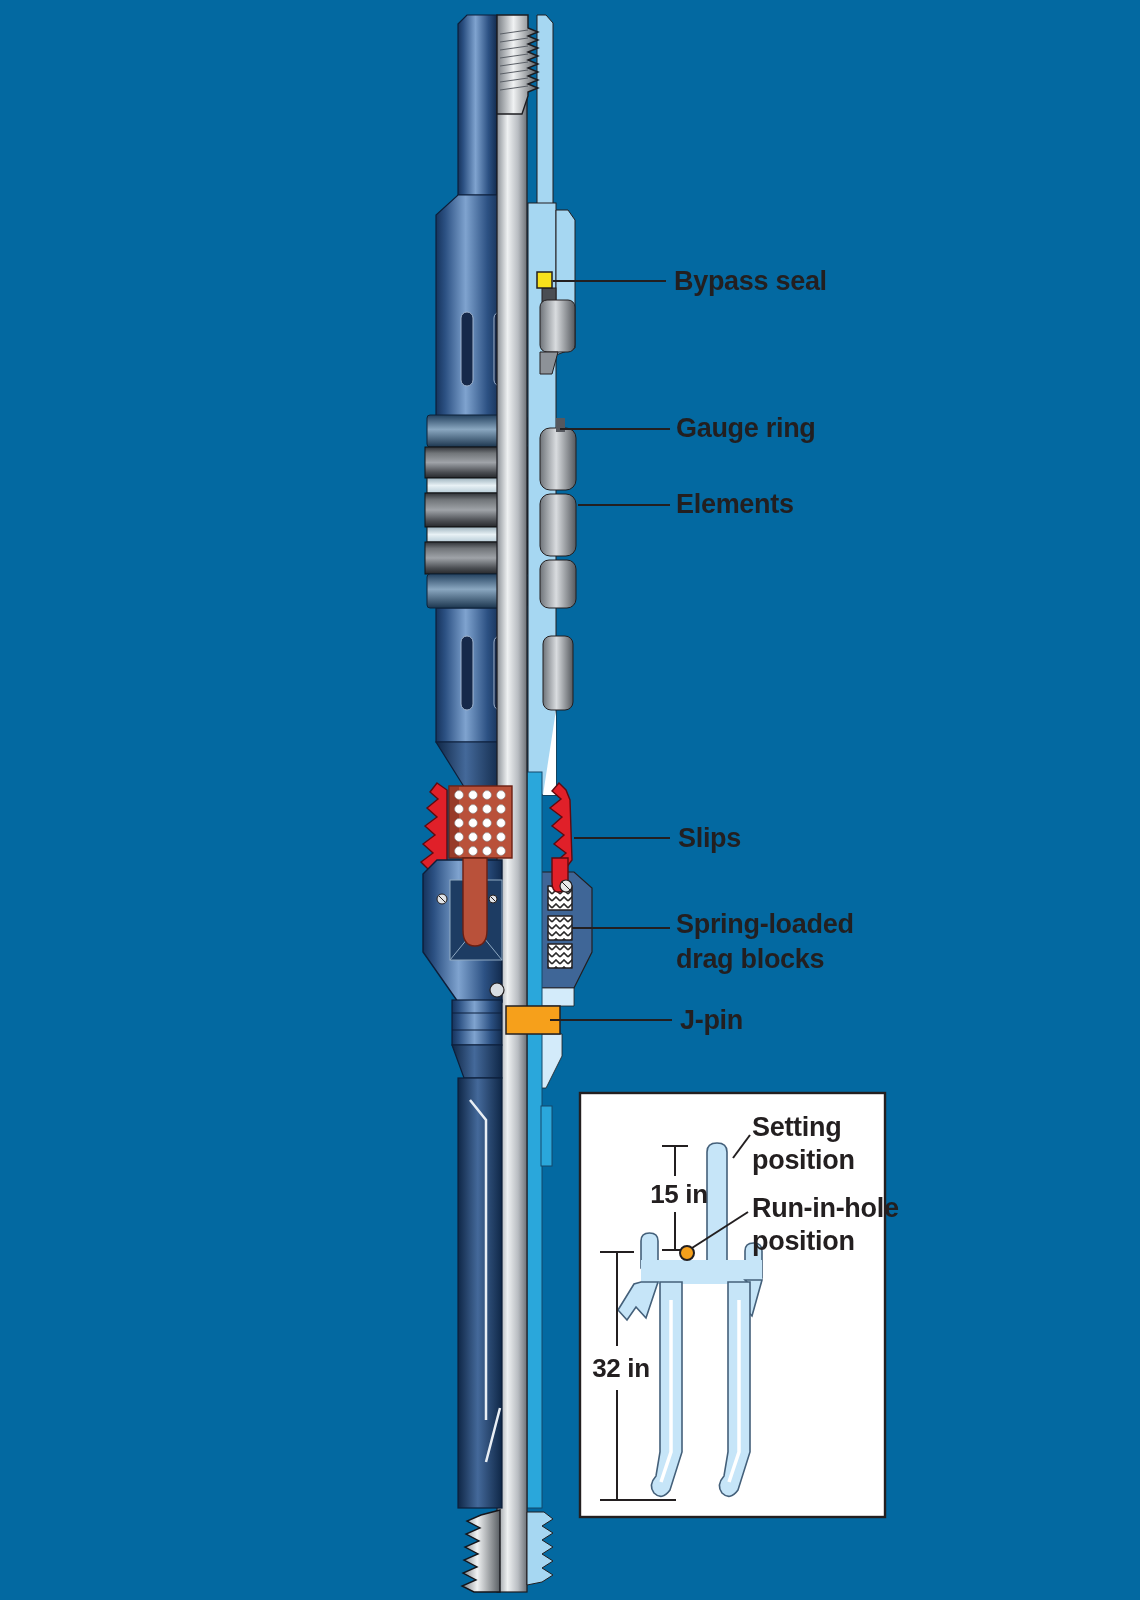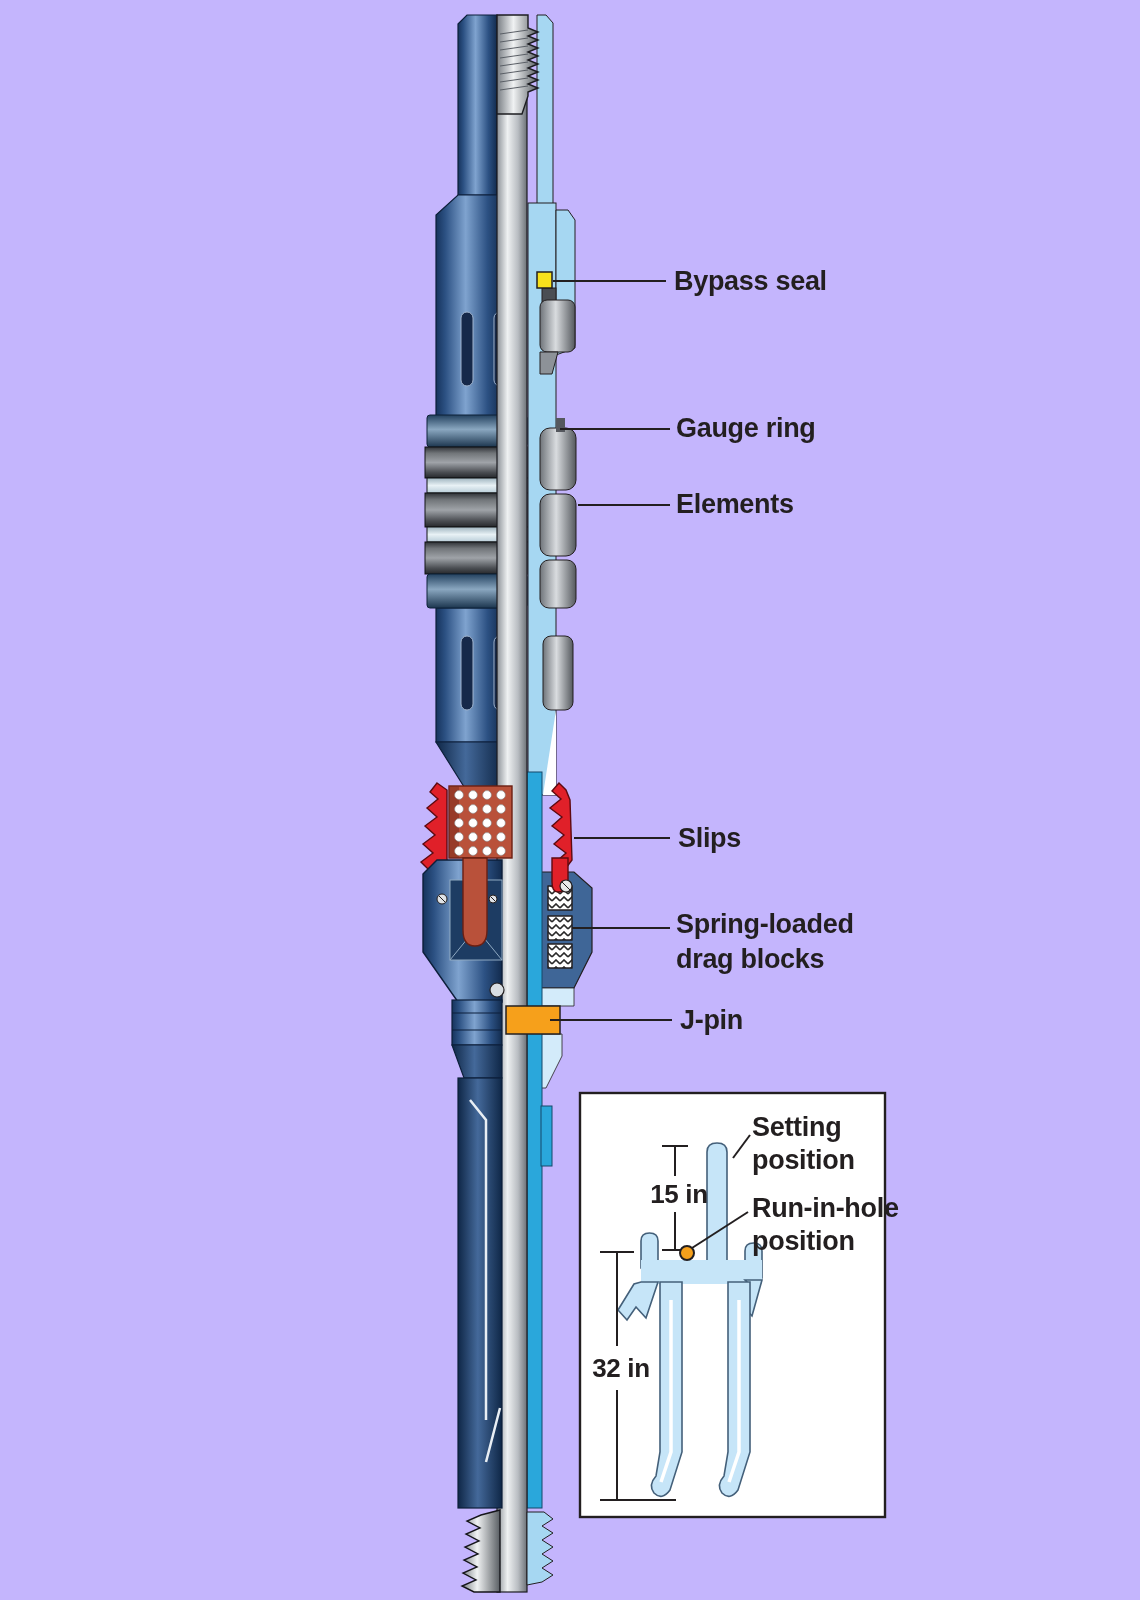--- a/index.html
+++ b/index.html
@@ -1,16 +1,16 @@
 <!DOCTYPE html>
 <html><head>
 <meta charset="utf-8">
 <style>
   html,body{margin:0;padding:0;background:#ffffff;}
-  .stage{position:relative;width:1140px;height:1600px;background:#c4b5fd;overflow:hidden;}
+  .stage{position:relative;width:1140px;height:1600px;background:#0369a1;overflow:hidden;}
   svg{display:block;}
   text{font-family:"Liberation Sans", sans-serif;font-weight:bold;fill:#231f20;letter-spacing:-0.3px;}
   .lbl{font-size:27px;}
   .dim{font-size:26px;}
 </style>
 </head>
 <body>
 
 <div class="stage">
 <svg width="1140" height="1600" viewBox="0 0 1140 1600">

